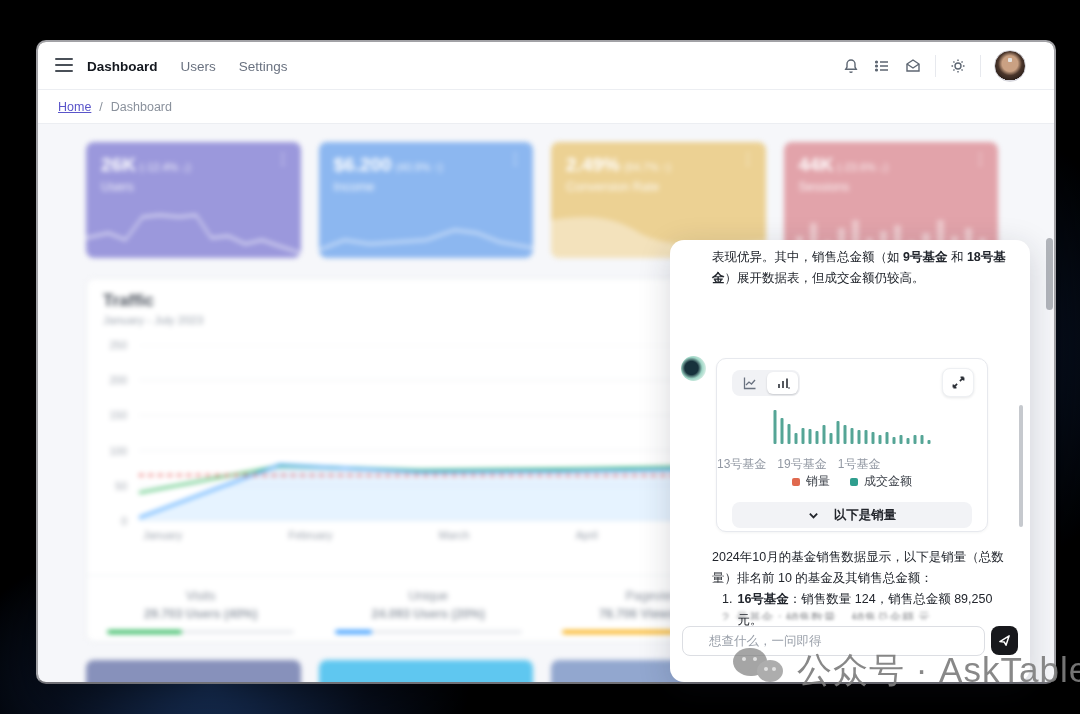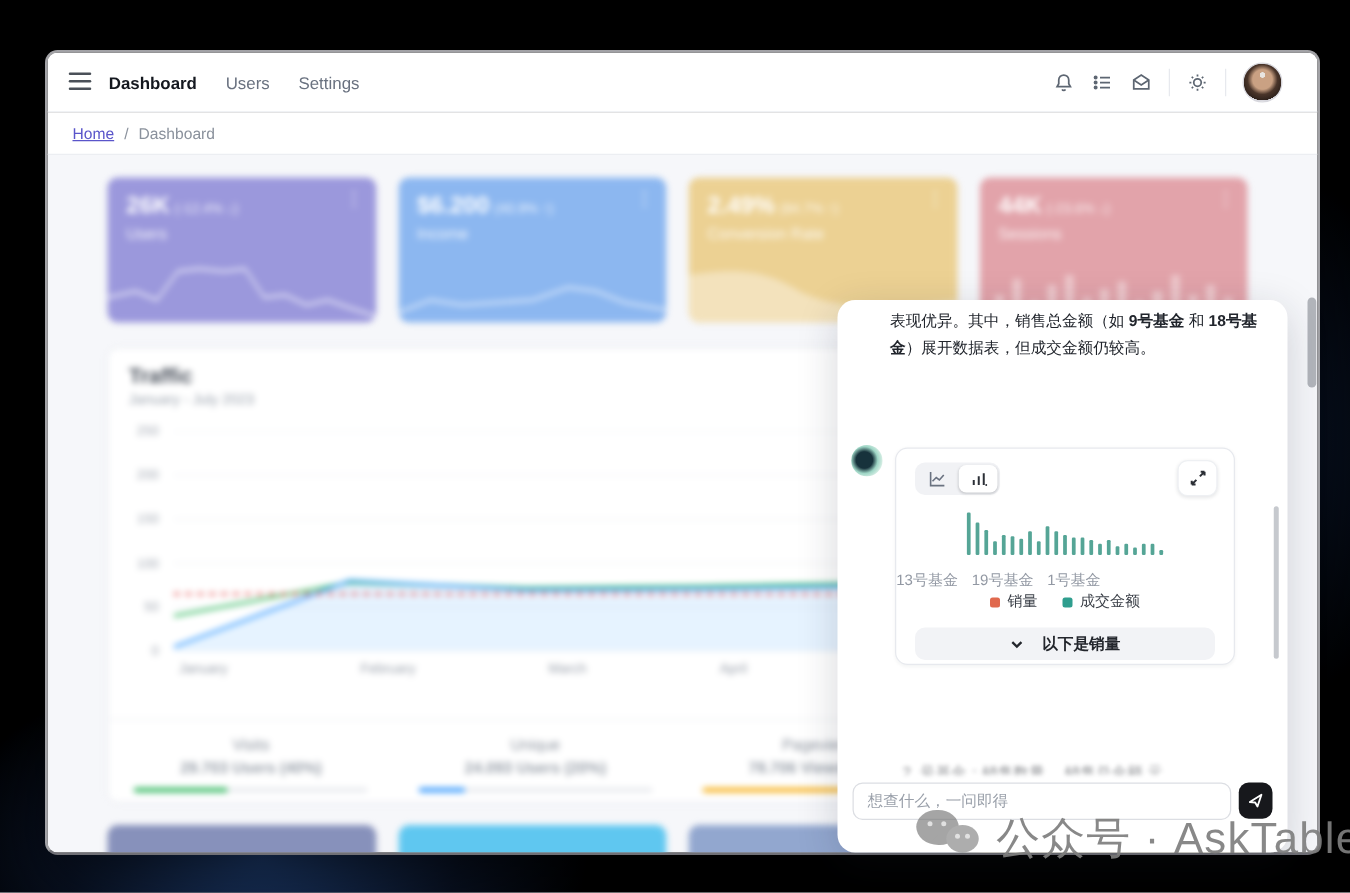--- a/index.html
+++ b/index.html
@@ -103,21 +103,21 @@
   .legend .li{display:flex;align-items:center;gap:6px;}
   .sq{width:8px;height:8px;border-radius:2px;display:inline-block;}
   .expandbtn{position:absolute;left:15px;right:15px;top:143px;height:26px;background:#f2f3f6;border-radius:8px;
     display:flex;align-items:center;justify-content:center;gap:15px;font-size:12.5px;font-weight:700;color:#23262c;cursor:pointer;}
   .expandbtn svg{width:11px;height:11px;stroke:#23262c;stroke-width:2;fill:none;}
   .msg2{position:absolute;left:42px;top:307px;width:300px;line-height:21px;}
   .msg2 .li-row{display:flex;margin-top:0;padding-left:10px;}
   .msg2 .no{margin-right:5px;}
   .ghost{position:absolute;left:52px;top:371px;width:286px;height:9px;overflow:hidden;opacity:.5;filter:blur(1.6px);line-height:14px;}
   .inrow{position:absolute;left:12px;top:386px;right:12px;height:30px;display:flex;gap:6px;}
-  .chat-input{flex:1;height:30px;border:1px solid #dcdee3;border-radius:8px;padding:0 11px;font-size:12.5px;
+  .chat-input{flex:1;height:30px;border:1px solid #dcdee3;border-radius:8px;padding:0 26px;font-size:12.5px;
     font-family:inherit;color:#21252c;outline:none;}
   .chat-input::placeholder{color:#9aa0aa;}
   .sendbtn{width:27px;height:29px;background:#17181c;border:none;border-radius:8px;display:flex;align-items:center;
     justify-content:center;cursor:pointer;}
   .sendbtn svg{width:13px;height:13px;stroke:#fff;stroke-width:1.6;fill:none;}
   .chat-scroll{position:absolute;right:7px;top:165px;width:4px;height:122px;background:#c6c9ce;border-radius:2px;cursor:pointer;}
 
   
   .wm{position:absolute;left:733px;top:644px;z-index:9;display:flex;align-items:center;gap:6px;}
   .wm-icons{position:relative;width:58px;height:52px;opacity:.62;}
@@ -389,20 +389,27 @@
         </span>
     </div>
     <div class="expandbtn">
       <svg viewBox="0 0 12 12">
           <path d="M2 4l4 4 4-4"></path>
         </svg>
       <span>以下是销量</span>
     </div>
   </div>
 
+  <div class="msg2">
+    <div>2024年10月的基金销售数据显示，以下是销量（总数量）排名前 10 的基金及其销售总金额：</div>
+    <div class="li-row">
+      <span class="no">1.</span>
+      <span><b>16号基金</b><span>：销售数量 124，销售总金额 89,250 元。</span></span>
+    </div>
+  </div>
   <div class="ghost">2. 号基金：销售数量 ，销售总金额 元。</div>
 
   <div class="inrow">
     <input class="chat-input" type="text" placeholder="想查什么，一问即得" style="">
     <button class="sendbtn">
       <svg viewBox="0 0 14 14">
           <path d="M2 8.2L12 2L8.6 12L6.6 8.6L2 8.2Z" stroke-linejoin="round"></path>
         </svg>
     </button>
   </div>

